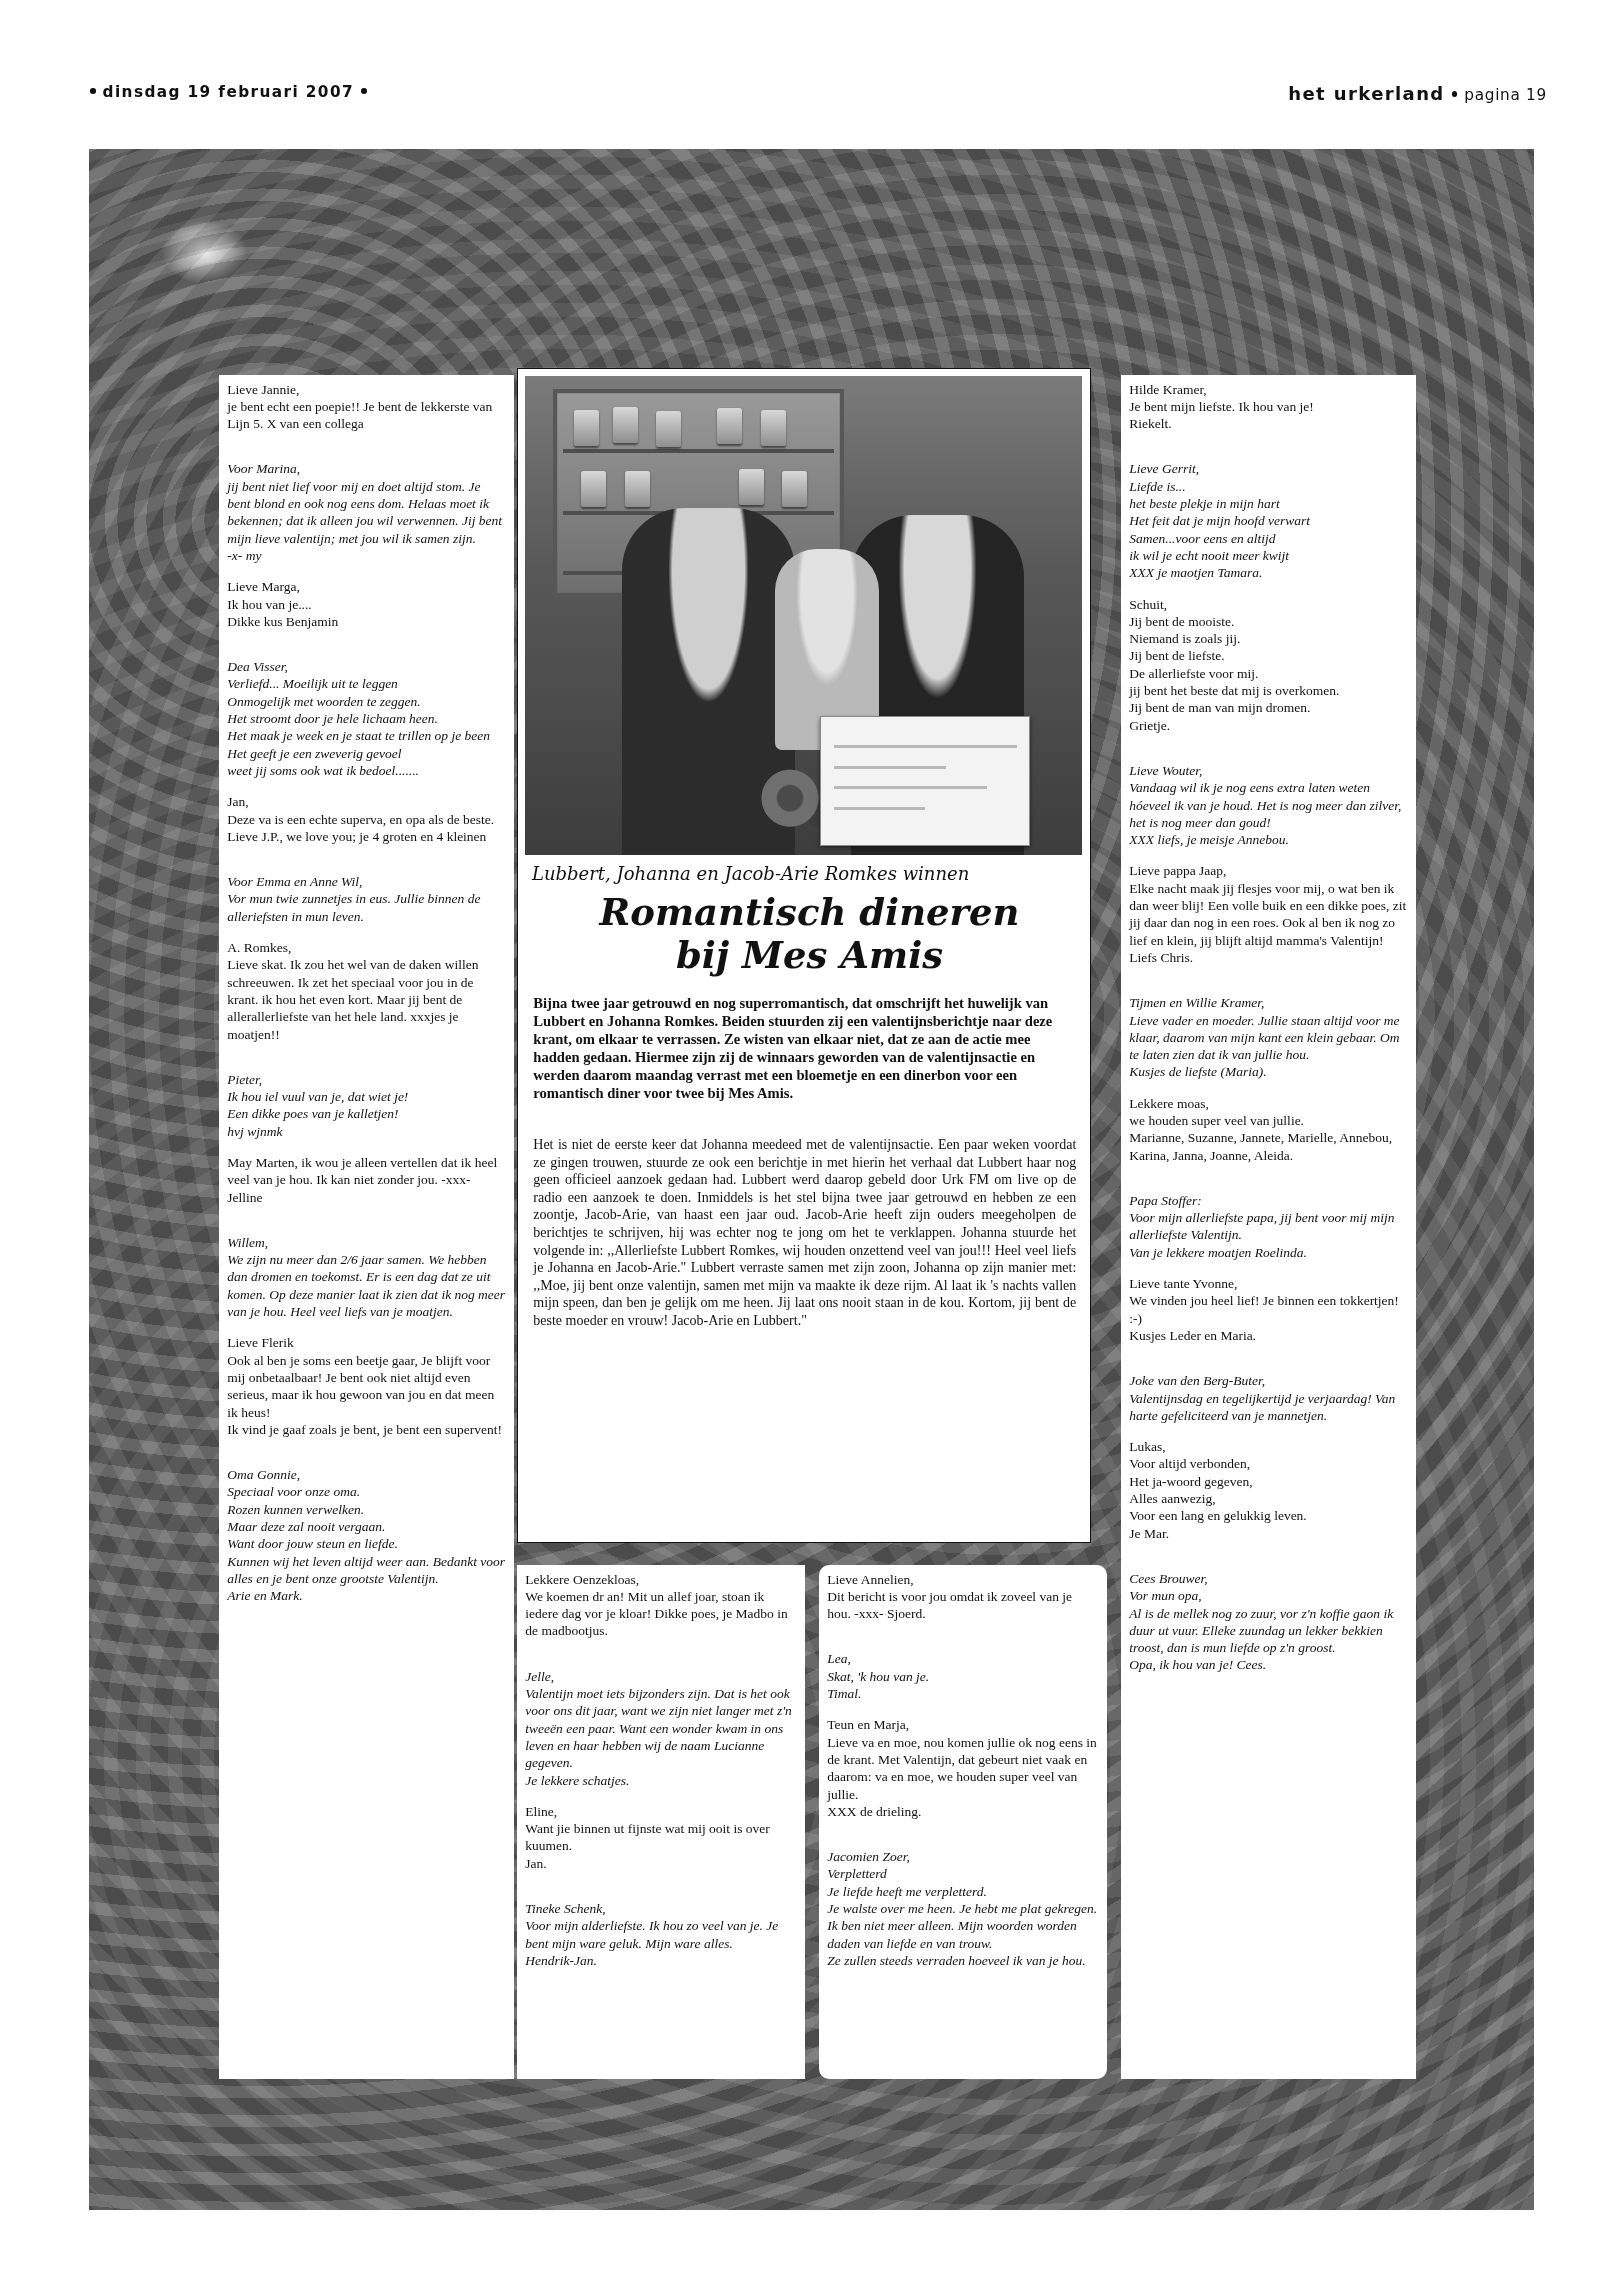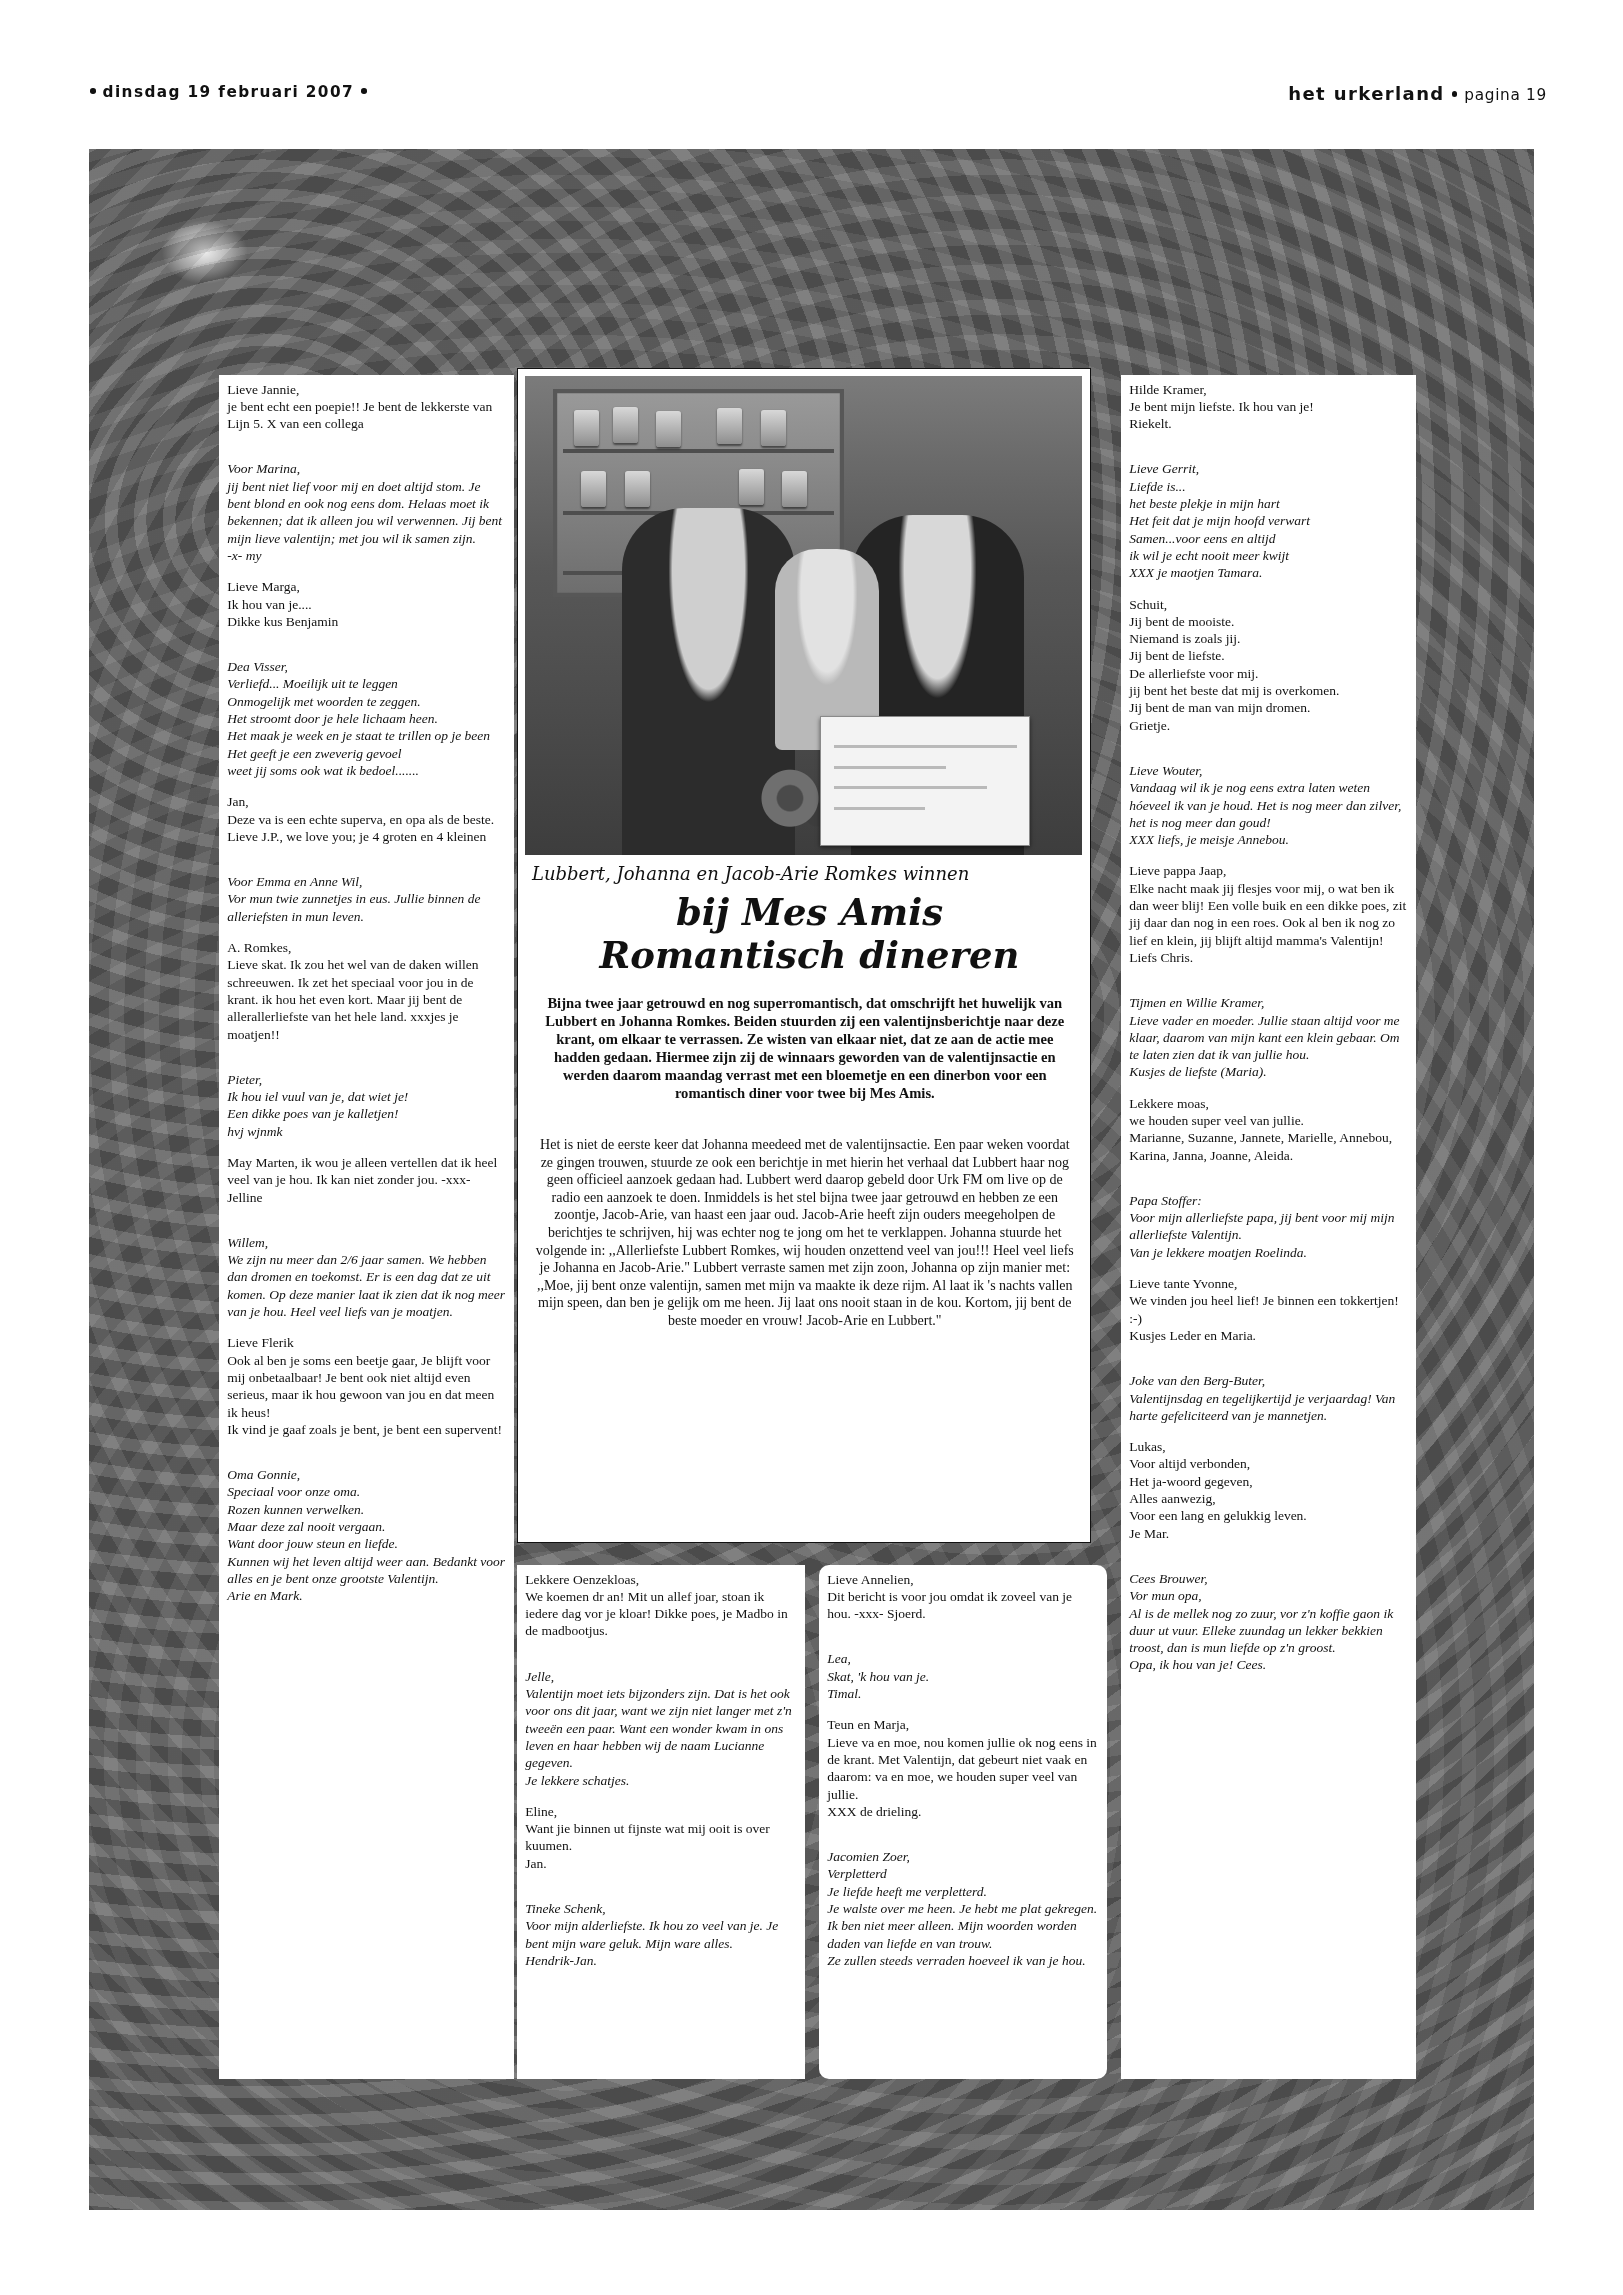--- a/index.html
+++ b/index.html
@@ -98,21 +98,21 @@
   .caption{position:absolute;left:14px;top:494px;width:548px;
       font-family:"DejaVu Serif",serif;font-style:italic;font-size:18px;color:#111;}
   .head-script{position:absolute;left:28px;top:522px;width:527px;
       font-family:"DejaVu Serif",serif;font-style:italic;font-weight:bold;
       font-size:37px;line-height:43px;color:#111;text-align:center;}
   .lead{position:absolute;left:15.3px;top:625px;width:543px;
       font-family:"Liberation Serif",serif;font-weight:bold;font-size:14.6px;line-height:18px;}
   .body-text{position:absolute;left:15.3px;top:767px;width:543px;
       font-family:"Liberation Serif",serif;font-size:14px;line-height:17.6px;text-align:justify;}
 
-  .lead, .body-text{color:#111;text-align:center;}
+  .lead, .body-text{color:#111;}
 </style>
 </head>
 <body>
 
 <div class="page">
 
   <div class="masthead">
     <div class="left">
       <span class="dot"></span><span>dinsdag 19 februari 2007</span><span class="dot"></span>
     </div>
@@ -192,22 +192,22 @@
         <div class="cline" style="top:28px"></div>
         <div class="cline" style="top:49px;right:83px"></div>
         <div class="cline" style="top:69px;right:42px"></div>
         <div class="cline" style="top:90px;right:104px"></div>
       </div>
     </div>
 
     <div class="caption">Lubbert, Johanna en Jacob-Arie Romkes winnen</div>
 
     <div class="head-script">
+      <div>Romantisch dineren</div>
       <div>bij Mes Amis</div>
-      <div>Romantisch dineren</div>
     </div>
 
     <div class="lead">Bijna twee jaar getrouwd en nog superromantisch, dat omschrijft het huwelijk van Lubbert en Johanna Romkes. Beiden stuurden zij een valentijnsberichtje naar deze krant, om elkaar te verrassen. Ze wisten van elkaar niet, dat ze aan de actie mee hadden gedaan. Hiermee zijn zij de winnaars geworden van de valentijnsactie en werden daarom maandag verrast met een bloemetje en een dinerbon voor een romantisch diner voor twee bij Mes Amis.</div>
     <div class="body-text">Het is niet de eerste keer dat Johanna meedeed met de valentijnsactie. Een paar weken voordat ze gingen trouwen, stuurde ze ook een berichtje in met hierin het verhaal dat Lubbert haar nog geen officieel aanzoek gedaan had. Lubbert werd daarop gebeld door Urk FM om live op de radio een aanzoek te doen. Inmiddels is het stel bijna twee jaar getrouwd en hebben ze een zoontje, Jacob-Arie, van haast een jaar oud. Jacob-Arie heeft zijn ouders meegeholpen de berichtjes te schrijven, hij was echter nog te jong om het te verklappen. Johanna stuurde het volgende in: ,,Allerliefste Lubbert Romkes, wij houden onzettend veel van jou!!! Heel veel liefs je Johanna en Jacob-Arie." Lubbert verraste samen met zijn zoon, Johanna op zijn manier met: ,,Moe, jij bent onze valentijn, samen met mijn va maakte ik deze rijm. Al laat ik 's nachts vallen mijn speen, dan ben je gelijk om me heen. Jij laat ons nooit staan in de kou. Kortom, jij bent de beste moeder en vrouw! Jacob-Arie en Lubbert."</div>
   </div>
 
 </div>
 
 
 </body></html>

